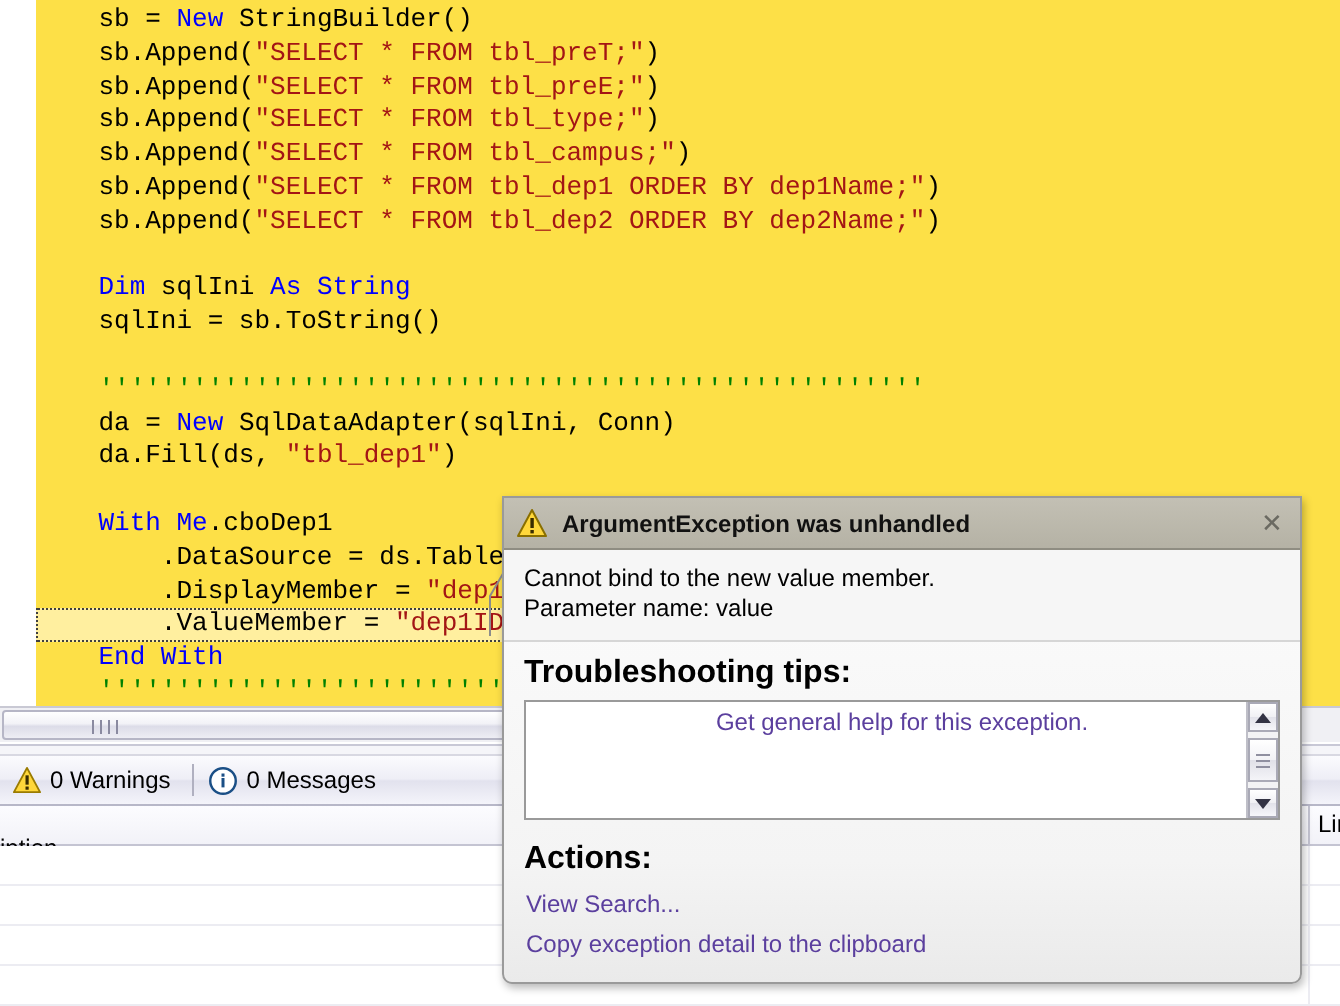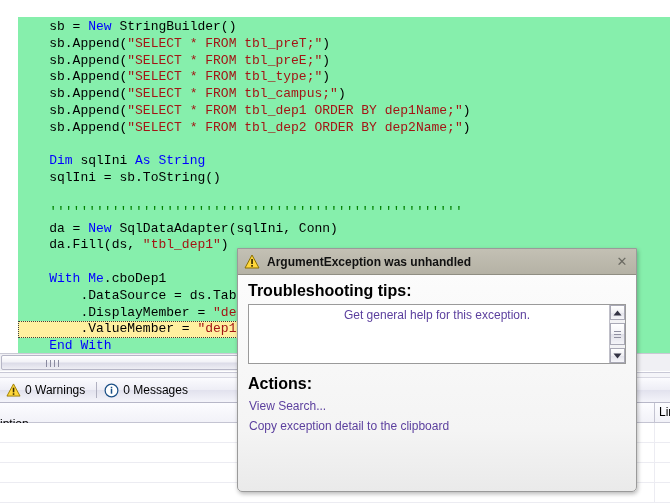--- a/index.html
+++ b/index.html
@@ -14,23 +14,22 @@
     position: relative;
     width: 670px; height: 503px;
     background: #ffffff;
   }
 
   
   .editor {
     position: absolute;
     left: 0; top: 0;
     width: 670px; height: 353px;
-    background: #86efac;
-    overflow: hidden;
-    margin-top: 17px;
+    background: #fde047;
+    overflow: hidden;
   }
   .editor-gutter {
     position: absolute;
     left: 0; top: 0;
     width: 18px; height: 353px;
     background: #ffffff;
     border-right: 0;
   }
   .code {
     position: absolute;
@@ -181,21 +180,21 @@
   .el-row .vline {
     position: absolute;
     left: 654px; top: 0; bottom: 0;
     width: 1px;
     background: #ececf2;
   }
 
   
   .exc-dialog {
     position: absolute;
-    left: 237px; top: 248px;
+    left: 251px; top: 248px;
     width: 400px; height: 244px;
     background: linear-gradient(to bottom, #fdfdfd 0%, #f4f4f4 75%, #eaeaea 100%);
     border: 1px solid #9a9a9a;
     border-radius: 0 0 5px 5px;
     box-sizing: border-box;
     box-shadow: 1px 2px 4px rgba(0,0,0,0.28);
     overflow: hidden;
   }
   .exc-title {
     position: relative;
@@ -379,20 +378,24 @@
     <div class="exc-title">
       <svg width="16" height="15" viewBox="0 0 16 15">
         <polygon points="8,1 15,14 1,14" fill="#ffd73a" stroke="#8a6f00" stroke-width="1" stroke-linejoin="round"></polygon>
         <rect x="7.2" y="5" width="1.7" height="5" fill="#3a2d00"></rect>
         <rect x="7.2" y="11" width="1.7" height="1.7" fill="#3a2d00"></rect>
       </svg>
       <span class="ttl">ArgumentException was unhandled</span>
       <span class="exc-close">✕</span>
     </div>
 
+    <div class="exc-msg">
+      <div>Cannot bind to the new value member.</div>
+      <div>Parameter name: value</div>
+    </div>
 
     <div class="exc-body">
       <div class="exc-h">Troubleshooting tips:</div>
 
       <div class="tips-box">
         <a class="tip-link">Get general help for this exception.</a>
         <div class="vscroll">
           <div class="vs-btn vs-up">
             <svg class="arrow-g" width="9" height="6" viewBox="0 0 9 6">
                 <polygon points="4.5,0.5 8.5,5.5 0.5,5.5" fill="#333344"></polygon>

